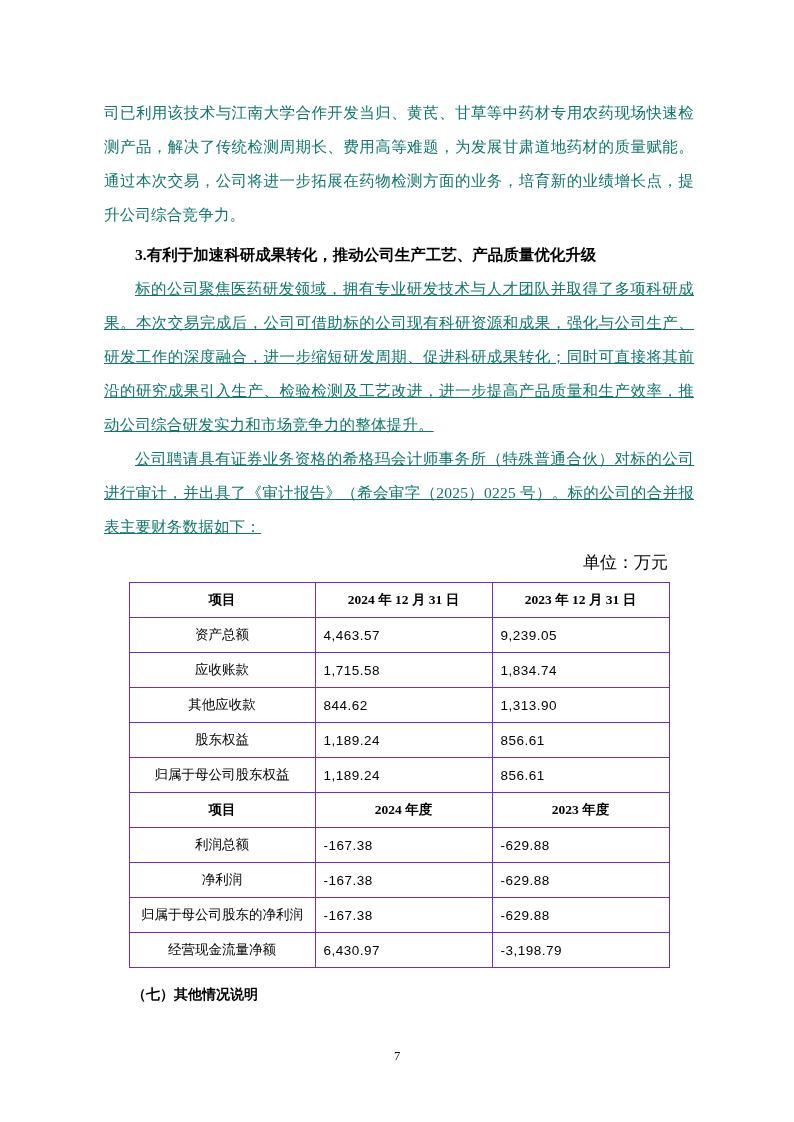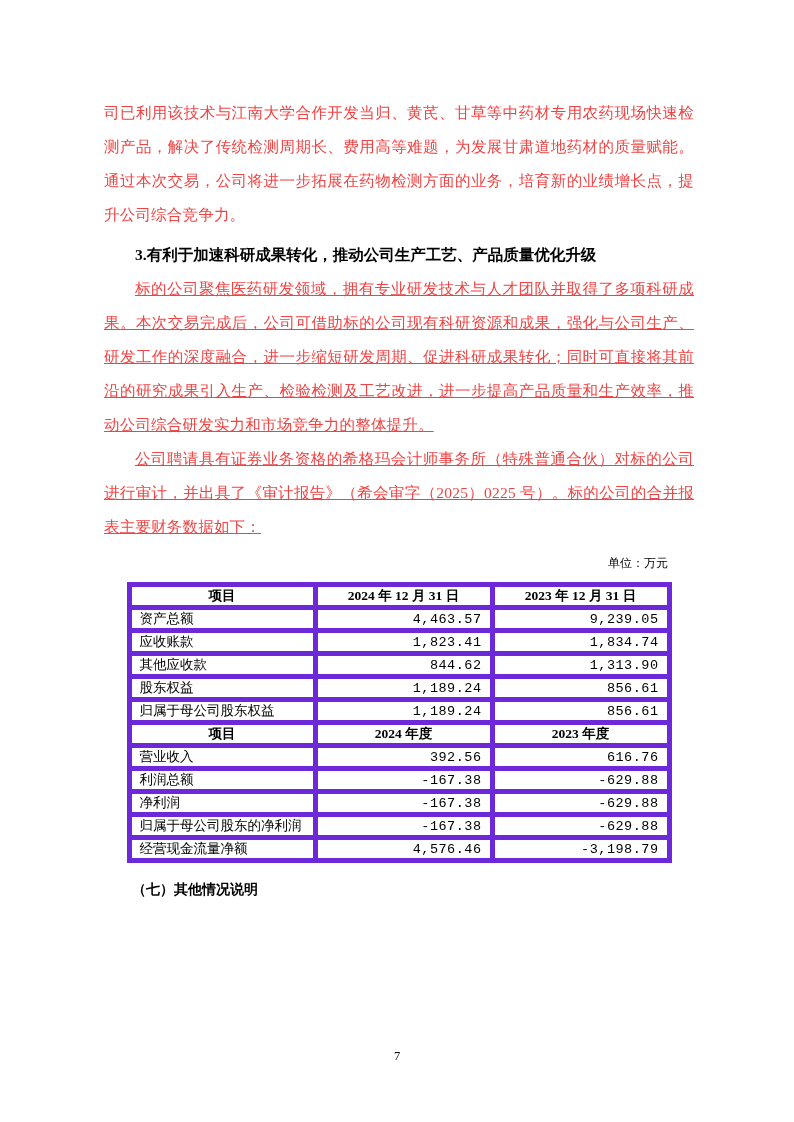--- a/index.html
+++ b/index.html
@@ -16,21 +16,21 @@
     background: #ffffff;
     position: relative;
     margin: 0 auto;
     box-sizing: border-box;
     padding: 96px 100px 60px 104px;
     overflow: hidden;
   }
   .body-text {
     font-size: 15.5px;
     line-height: 34px;
-    color: #ef4444;
+    color: #0f766e;
     text-align: justify;
     text-justify: inter-ideograph;
     letter-spacing: 0.2px;
   }
   .indent2 {
     text-indent: 2em;
     text-decoration: underline;
   }
   .heading {
     font-size: 15.5px;
@@ -44,50 +44,51 @@
     font-size: 15.5px;
     line-height: 34px;
     font-weight: bold;
     text-indent: 2em;
     color: #000000;
   }
   p {
     margin: 0;
   }
   .unit-line {
-    font-size: 12px;
+    font-size: 17px;
     line-height: 30px;
     text-align: right;
     padding-right: 26px;
     margin-top: 4px;
   }
   table.fin {
     border-collapse: collapse;
     width: 540px;
     margin: 4px auto 0 auto;
     table-layout: fixed;
   }
   table.fin td {
-    border: 5px solid #6d28d9;
+    border: 1px solid #6d28d9;
     height: 20px;
     font-size: 13.5px;
-    padding: 0 8px;
+    padding: 8px 8px;
     color: #000000;
     box-sizing: border-box;
   }
   td.hdr {
     text-align: center;
     font-weight: bold;
     font-size: 13.8px;
   }
   td.rowlabel {
+    text-align: center;
   }
   td.num {
-    text-align: right;
-    font-family: Liberation Mono, monospace;
+    text-align: left;
+    font-family: Liberation Sans, sans-serif;
     letter-spacing: 0.5px;
   }
   .col1 { width: 186px; }
   .col2 { width: 177px; }
   .col3 { width: 177px; }
   .footer-num {
     position: absolute;
     bottom: 58px;
     left: 0;
     right: 0;
@@ -131,21 +132,21 @@
         <td class="hdr">2024 年 12 月 31 日</td>
         <td class="hdr">2023 年 12 月 31 日</td>
       </tr>
       <tr>
         <td class="rowlabel">资产总额</td>
         <td class="num">4,463.57</td>
         <td class="num">9,239.05</td>
       </tr>
       <tr>
         <td class="rowlabel">应收账款</td>
-        <td class="num">1,823.41</td>
+        <td class="num">1,715.58</td>
         <td class="num">1,834.74</td>
       </tr>
       <tr>
         <td class="rowlabel">其他应收款</td>
         <td class="num">844.62</td>
         <td class="num">1,313.90</td>
       </tr>
       <tr>
         <td class="rowlabel">股东权益</td>
         <td class="num">1,189.24</td>
@@ -156,42 +157,37 @@
         <td class="num">1,189.24</td>
         <td class="num">856.61</td>
       </tr>
 
       <tr>
         <td class="hdr">项目</td>
         <td class="hdr">2024 年度</td>
         <td class="hdr">2023 年度</td>
       </tr>
       <tr>
-        <td class="rowlabel">营业收入</td>
-        <td class="num">392.56</td>
-        <td class="num">616.76</td>
-      </tr>
-      <tr>
         <td class="rowlabel">利润总额</td>
         <td class="num">-167.38</td>
         <td class="num">-629.88</td>
       </tr>
       <tr>
         <td class="rowlabel">净利润</td>
         <td class="num">-167.38</td>
         <td class="num">-629.88</td>
       </tr>
       <tr>
         <td class="rowlabel">归属于母公司股东的净利润</td>
         <td class="num">-167.38</td>
         <td class="num">-629.88</td>
       </tr>
       <tr>
         <td class="rowlabel">经营现金流量净额</td>
-        <td class="num">4,576.46</td>
+        <td class="num">6,430.97</td>
         <td class="num">-3,198.79</td>
       </tr>
     </tbody>
   </table>
 
   <p class="tail-heading">（七）其他情况说明</p>
 
   <div class="footer-num">7</div>
 </div>
 

